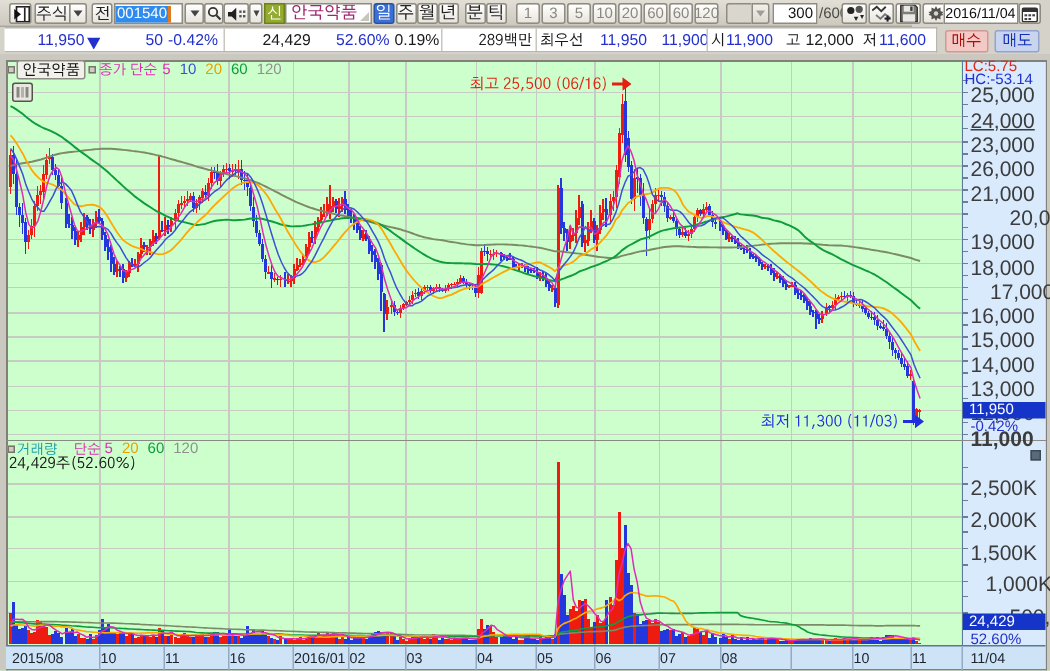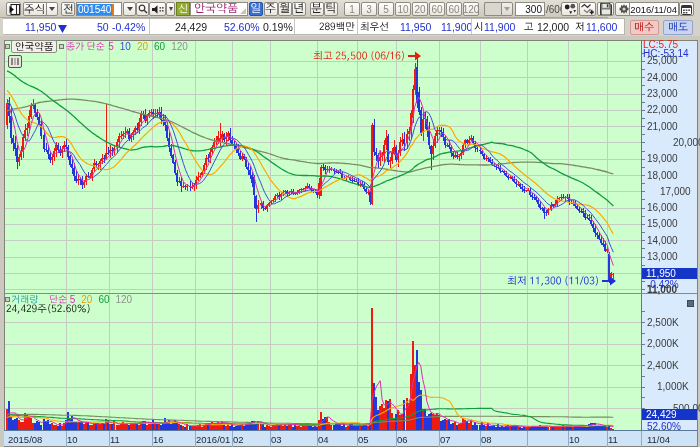--- a/index.html
+++ b/index.html
@@ -34,21 +34,21 @@
   .qb { color:#2230cc; } .qk { color:#1a1a1a; }
   .qsep { position:absolute; top:1px; width:1px; height:15px; background:#c9c6be; }
   .trade-btn { position:absolute; top:2px; height:15px; border-radius:2px; font-size:10px;
                display:flex; align-items:center; justify-content:center; }
   #buy-btn  { background:#f3c9c6; border:1px solid #cf9a94; color:#b40a0a; }
   #sell-btn { background:#c9d4ef; border:1px solid #93a3cb; color:#1430b4; }
 
   
   #chart-wrap { position:absolute; left:0; top:36px; width:700px; height:411px; background:#cbc8bf; }
   #chart-svg { position:absolute; left:0; top:0; }
-  .axlabel { position:absolute; font-size:10px; color:#3c3c3c; white-space:pre; }
+  .axlabel { position:absolute; font-size:14px; color:#3c3c3c; white-space:pre; }
   .xlabel  { position:absolute; top:2.5px; font-size:9.5px; color:#1c2430; white-space:pre; }
   #price-axis-marker { position:absolute; background:#1535c8; color:#fff; font-size:10px;
                        padding-left:4px; line-height:11px; }
   #vol-axis-marker   { position:absolute; background:#1535c8; color:#fff; font-size:10px;
                        padding-left:4px; line-height:11px; }
   .pct-blue { position:absolute; color:#2230cc; font-size:10px; }
   #lc-label { position:absolute; color:#e02814; font-size:10px; }
   #hc-label { position:absolute; color:#2230cc; font-size:10px; }
   #xaxis-row { position:absolute; left:4px; top:394px; width:693px; height:16px; background:#cfe3f7;
                border-top:1px solid #5a7898; }
@@ -1387,43 +1387,43 @@
     <span class="vt abs" style="left:6px;top:268px;color:#1a1a1a;">
         <svg width="85" height="10" viewBox="0 0 85 10">
           <path d="M0.5 2.3Q0.7 1.5 1.3 1Q1.8 0.5 2.8 0.5Q3.7 0.5 4.3 1Q4.9 1.6 4.9 2.5Q4.9 3.6 3.8 4.7Q2.4 5.9 2.1 6.3Q1.7 6.9 1.5 7.3H4.9V8H0.5Q0.5 7.6 0.7 7.2Q0.9 6.8 1.1 6.5Q1.2 6.2 1.7 5.7Q2.1 5.3 2.3 5.1Q2.6 4.8 3.1 4.3Q4.1 3.4 4.1 2.5Q4.1 1.8 3.7 1.5Q3.3 1.1 2.7 1.1Q2.1 1.1 1.7 1.5Q1.3 1.9 1.2 2.5Z M5.8 5.7 9.2 0.6H9.9V5.7H10.9V6.3H9.9V8.1H9.1V6.3H5.8ZM6.6 5.7H9.1V2.9Q9.1 2.3 9.1 1.7H9.1L8.4 2.8Z M11.6 9.7 12.4 6.8H13.5L12.2 9.7Z M14.8 5.7 18.2 0.6H18.9V5.7H19.9V6.3H18.9V8.1H18.1V6.3H14.8ZM15.5 5.7H18.1V2.9Q18.1 2.3 18.1 1.7H18.1L17.4 2.8Z M20.6 2.3Q20.8 1.5 21.4 1Q22 0.5 22.9 0.5Q23.8 0.5 24.4 1Q25 1.6 25 2.5Q25 3.6 23.9 4.7Q22.5 5.9 22.2 6.3Q21.8 6.9 21.6 7.3H25V8H20.7Q20.7 7.6 20.8 7.2Q21 6.8 21.2 6.5Q21.3 6.2 21.8 5.7Q22.2 5.3 22.4 5.1Q22.7 4.8 23.2 4.3Q24.2 3.4 24.2 2.5Q24.2 1.8 23.8 1.5Q23.5 1.1 22.8 1.1Q22.2 1.1 21.8 1.5Q21.5 1.9 21.3 2.5Z M26.9 2.9Q26.9 3.7 27.3 4.2Q27.7 4.7 28.3 4.7Q29 4.7 29.4 4.2Q29.8 3.7 29.8 2.9Q29.8 2.2 29.4 1.7Q29 1.1 28.3 1.1Q27.7 1.1 27.3 1.6Q26.9 2.1 26.9 2.9ZM26.1 6.8 26.8 6.6Q27 7 27.3 7.3Q27.7 7.5 28.1 7.5Q28.6 7.5 29 7.3Q29.3 7 29.5 6.5Q29.7 6.1 29.8 5.5Q29.9 5 29.9 4.4Q29.7 4.8 29.3 5.1Q28.8 5.4 28.2 5.4Q27.4 5.4 26.7 4.7Q26.1 4.1 26.1 2.9Q26.1 1.9 26.7 1.2Q27.4 0.5 28.3 0.5Q29.2 0.5 29.7 1Q30.3 1.6 30.5 2.4Q30.6 3 30.6 4Q30.6 4.9 30.5 5.6Q30.4 6.4 30.1 7Q29.8 7.5 29.3 7.8Q28.8 8.2 28.1 8.2Q27.4 8.2 26.9 7.7Q26.4 7.3 26.1 6.8Z M32.3 3.8Q32.9 3.7 33.4 3.5Q33.9 3.2 34.4 2.9Q34.9 2.6 35.2 2.2Q35.6 1.8 35.6 1.4V1H32.9V0.4H39.2V1H36.5V1.4Q36.5 2 37.1 2.5Q37.6 3 38.3 3.3Q39 3.6 39.7 3.8L39.4 4.4Q38.4 4.1 37.4 3.5Q36.4 2.9 36 2.3Q35.7 2.9 34.7 3.5Q33.8 4.1 32.7 4.4ZM31.6 5.8V5.1H40.4V5.8H36.4V8.9H35.6V5.8Z M42.3 4.5Q42.3 1.7 44 -0.5L44.6 -0.2Q44.3 0.3 44.2 0.4Q44.1 0.6 43.8 1.1Q43.5 1.7 43.4 2.1Q43.3 2.5 43.2 3.1Q43.1 3.8 43.1 4.5Q43.1 5.3 43.2 6Q43.3 6.8 43.6 7.4Q43.9 8 44 8.3Q44.2 8.6 44.6 9.1L44 9.4Q43.3 8.5 42.8 7.3Q42.3 6.1 42.3 4.5Z M45.7 6.8 46.4 6.6Q46.6 7 47 7.3Q47.4 7.5 47.9 7.5Q48.6 7.5 49 7Q49.4 6.6 49.4 5.8Q49.4 5 49 4.5Q48.5 4.1 47.8 4.1Q47 4.1 46.4 4.7L45.9 4.5L46.3 0.7H49.8V1.3H47L46.8 3.8Q47.3 3.4 48.1 3.4Q49 3.4 49.6 4.1Q50.2 4.7 50.2 5.8Q50.2 6.8 49.6 7.5Q49 8.2 47.9 8.2Q46.4 8.2 45.7 6.8Z M51.3 2.3Q51.5 1.5 52.1 1Q52.7 0.5 53.6 0.5Q54.5 0.5 55.1 1Q55.7 1.6 55.7 2.5Q55.7 3.6 54.6 4.7Q53.3 5.9 52.9 6.3Q52.5 6.9 52.3 7.3H55.7V8H51.4Q51.4 7.6 51.5 7.2Q51.7 6.8 51.9 6.5Q52.1 6.2 52.5 5.7Q52.9 5.3 53.1 5.1Q53.4 4.8 53.9 4.3Q54.9 3.4 54.9 2.5Q54.9 1.8 54.5 1.5Q54.2 1.1 53.6 1.1Q52.9 1.1 52.6 1.5Q52.2 1.9 52 2.5Z M57.5 8V6.8H58.7V8Z M61.2 5.7Q61.2 6.5 61.6 7Q62 7.5 62.7 7.5Q63.3 7.5 63.7 7Q64.2 6.5 64.2 5.7Q64.2 4.9 63.7 4.4Q63.3 3.9 62.6 3.9Q62 3.9 61.6 4.4Q61.2 4.9 61.2 5.7ZM60.3 4.7Q60.3 4.1 60.4 3.5Q60.5 2.9 60.7 2.4Q60.9 1.8 61.2 1.4Q61.5 1 61.9 0.7Q62.4 0.5 62.9 0.5Q64.2 0.5 64.9 1.8L64.2 2Q63.7 1.1 62.9 1.1Q62.5 1.1 62.2 1.3Q61.9 1.6 61.7 1.9Q61.5 2.3 61.4 2.7Q61.3 3.1 61.2 3.5Q61.1 3.9 61.1 4.4Q61.3 3.9 61.7 3.5Q62.2 3.2 62.8 3.2Q63.7 3.2 64.3 3.9Q64.9 4.6 64.9 5.7Q64.9 6.7 64.3 7.5Q63.7 8.2 62.7 8.2Q61.6 8.2 61 7.4Q60.3 6.6 60.3 4.7Z M66.7 4.3Q66.7 5.8 67 6.7Q67.4 7.5 68.2 7.5Q68.6 7.5 68.9 7.3Q69.2 7 69.3 6.5Q69.5 6.1 69.6 5.5Q69.6 5 69.6 4.3Q69.6 2.9 69.3 2Q68.9 1.1 68.1 1.1Q67.4 1.1 67 2Q66.7 2.8 66.7 4.3ZM65.9 4.3Q65.9 2.3 66.5 1.4Q67.2 0.5 68.1 0.5Q69.2 0.5 69.8 1.5Q70.4 2.5 70.4 4.3Q70.4 5.4 70.2 6.3Q70 7.1 69.5 7.6Q68.9 8.2 68.2 8.2Q67.2 8.2 66.5 7.2Q65.9 6.3 65.9 4.3Z M76.2 6.4Q76.2 5.6 76.7 5.1Q77.2 4.6 78 4.6Q78.8 4.6 79.4 5.1Q79.9 5.6 79.9 6.4Q79.9 7.2 79.4 7.7Q78.8 8.2 78 8.2Q77.2 8.2 76.7 7.7Q76.2 7.2 76.2 6.4ZM76.9 6.4Q76.9 6.9 77.2 7.2Q77.6 7.5 78 7.5Q78.5 7.5 78.8 7.2Q79.2 6.9 79.2 6.4Q79.2 5.9 78.9 5.5Q78.5 5.2 78 5.2Q77.6 5.2 77.2 5.5Q76.9 5.9 76.9 6.4ZM71.6 2.2Q71.6 1.5 72.2 1Q72.7 0.5 73.5 0.5Q74.3 0.5 74.8 1Q75.4 1.5 75.4 2.2Q75.4 3 74.8 3.5Q74.3 4 73.5 4Q72.7 4 72.2 3.5Q71.6 3 71.6 2.2ZM72.4 2.2Q72.4 2.8 72.7 3.1Q73 3.4 73.5 3.4Q74 3.4 74.3 3.1Q74.6 2.8 74.6 2.2Q74.6 1.7 74.3 1.4Q74 1.1 73.5 1.1Q73 1.1 72.7 1.4Q72.4 1.7 72.4 2.2ZM72.7 8 78 0.7H78.8L73.5 8Z M81.3 9.1Q82 8.1 82.4 7Q82.8 6 82.8 4.5Q82.8 3.6 82.7 2.9Q82.5 2.2 82.3 1.6Q82 1 81.8 0.7Q81.7 0.3 81.3 -0.2L81.8 -0.5Q83.5 1.7 83.5 4.5Q83.5 6.1 83.1 7.3Q82.6 8.5 81.8 9.4Z" fill="currentColor"></path>
         </svg>
       </span>
 
     <span id="lc-label" style="left:643px;top:3px;">LC:5.75</span>
     <span id="hc-label" style="left:643px;top:12px;">HC:-53.14</span>
     <div id="price-axis-labels">
         <span class="axlabel" style="left: 647px; top: 19.4px;">25,000</span>
-        <span class="axlabel" style="left: 647px; top: 35.7px;">24,000</span>
+        <span class="axlabel" style="left: 647px; top: 35.7px; text-decoration: underline;">24,000</span>
         <span class="axlabel" style="left: 647px; top: 52px;">23,000</span>
-        <span class="axlabel" style="left: 647px; top: 68.3px;">22,000</span>
+        <span class="axlabel" style="left: 647px; top: 68.3px;">26,000</span>
         <span class="axlabel" style="left: 647px; top: 84.6px;">21,000</span>
         <span class="axlabel" style="left: 647px; top: 100.9px; margin-left: 26px;">20,000</span>
         <span class="axlabel" style="left: 647px; top: 117.2px;">19,000</span>
         <span class="axlabel" style="left: 647px; top: 133.5px;">18,000</span>
         <span class="axlabel" style="left: 638px; top: 149.8px; margin-left: 22px;">17,000</span>
         <span class="axlabel" style="left: 647px; top: 166.1px;">16,000</span>
         <span class="axlabel" style="left: 647px; top: 182.4px;">15,000</span>
         <span class="axlabel" style="left: 647px; top: 198.7px;">14,000</span>
         <span class="axlabel" style="left: 647px; top: 215px;">13,000</span>
         <span class="axlabel" style="left: 647px; top: 231.3px;">12,000</span>
         <span class="axlabel" style="left: 647px; top: 247.6px; font-weight: bold;">11,000</span>
       </div>
     <div id="price-axis-marker" style="left:642px;top:231.5px;width:55px;height:11px;">
       <span>11,950</span>
     </div>
     <span class="pct-blue" style="left:647px;top:243px;">-0.42%</span>
     <div id="vol-axis-labels">
         <span class="axlabel" style="left: 647px; top: 280.5px;">2,500K</span>
         <span class="axlabel" style="left: 647px; top: 302px;">2,000K</span>
-        <span class="axlabel" style="left: 647px; top: 323.5px;">2,400K</span>
+        <span class="axlabel" style="left: 647px; top: 323.5px;">1,500K</span>
         <span class="axlabel" style="left: 657px; top: 345px;">1,000K</span>
         <span class="axlabel" style="left: 649px; top: 366.5px; margin-left: 24px;">500,000</span>
       </div>
     <div id="collapse-sq" style="left:687px;top:264px;"></div>
     <div id="vol-axis-marker" style="left:642px;top:373px;width:55px;height:11px;">
       <span>24,429</span>
     </div>
     <span class="pct-blue" style="left:647px;top:385px;">52.60%</span>
 
     <div id="xaxis-row">

